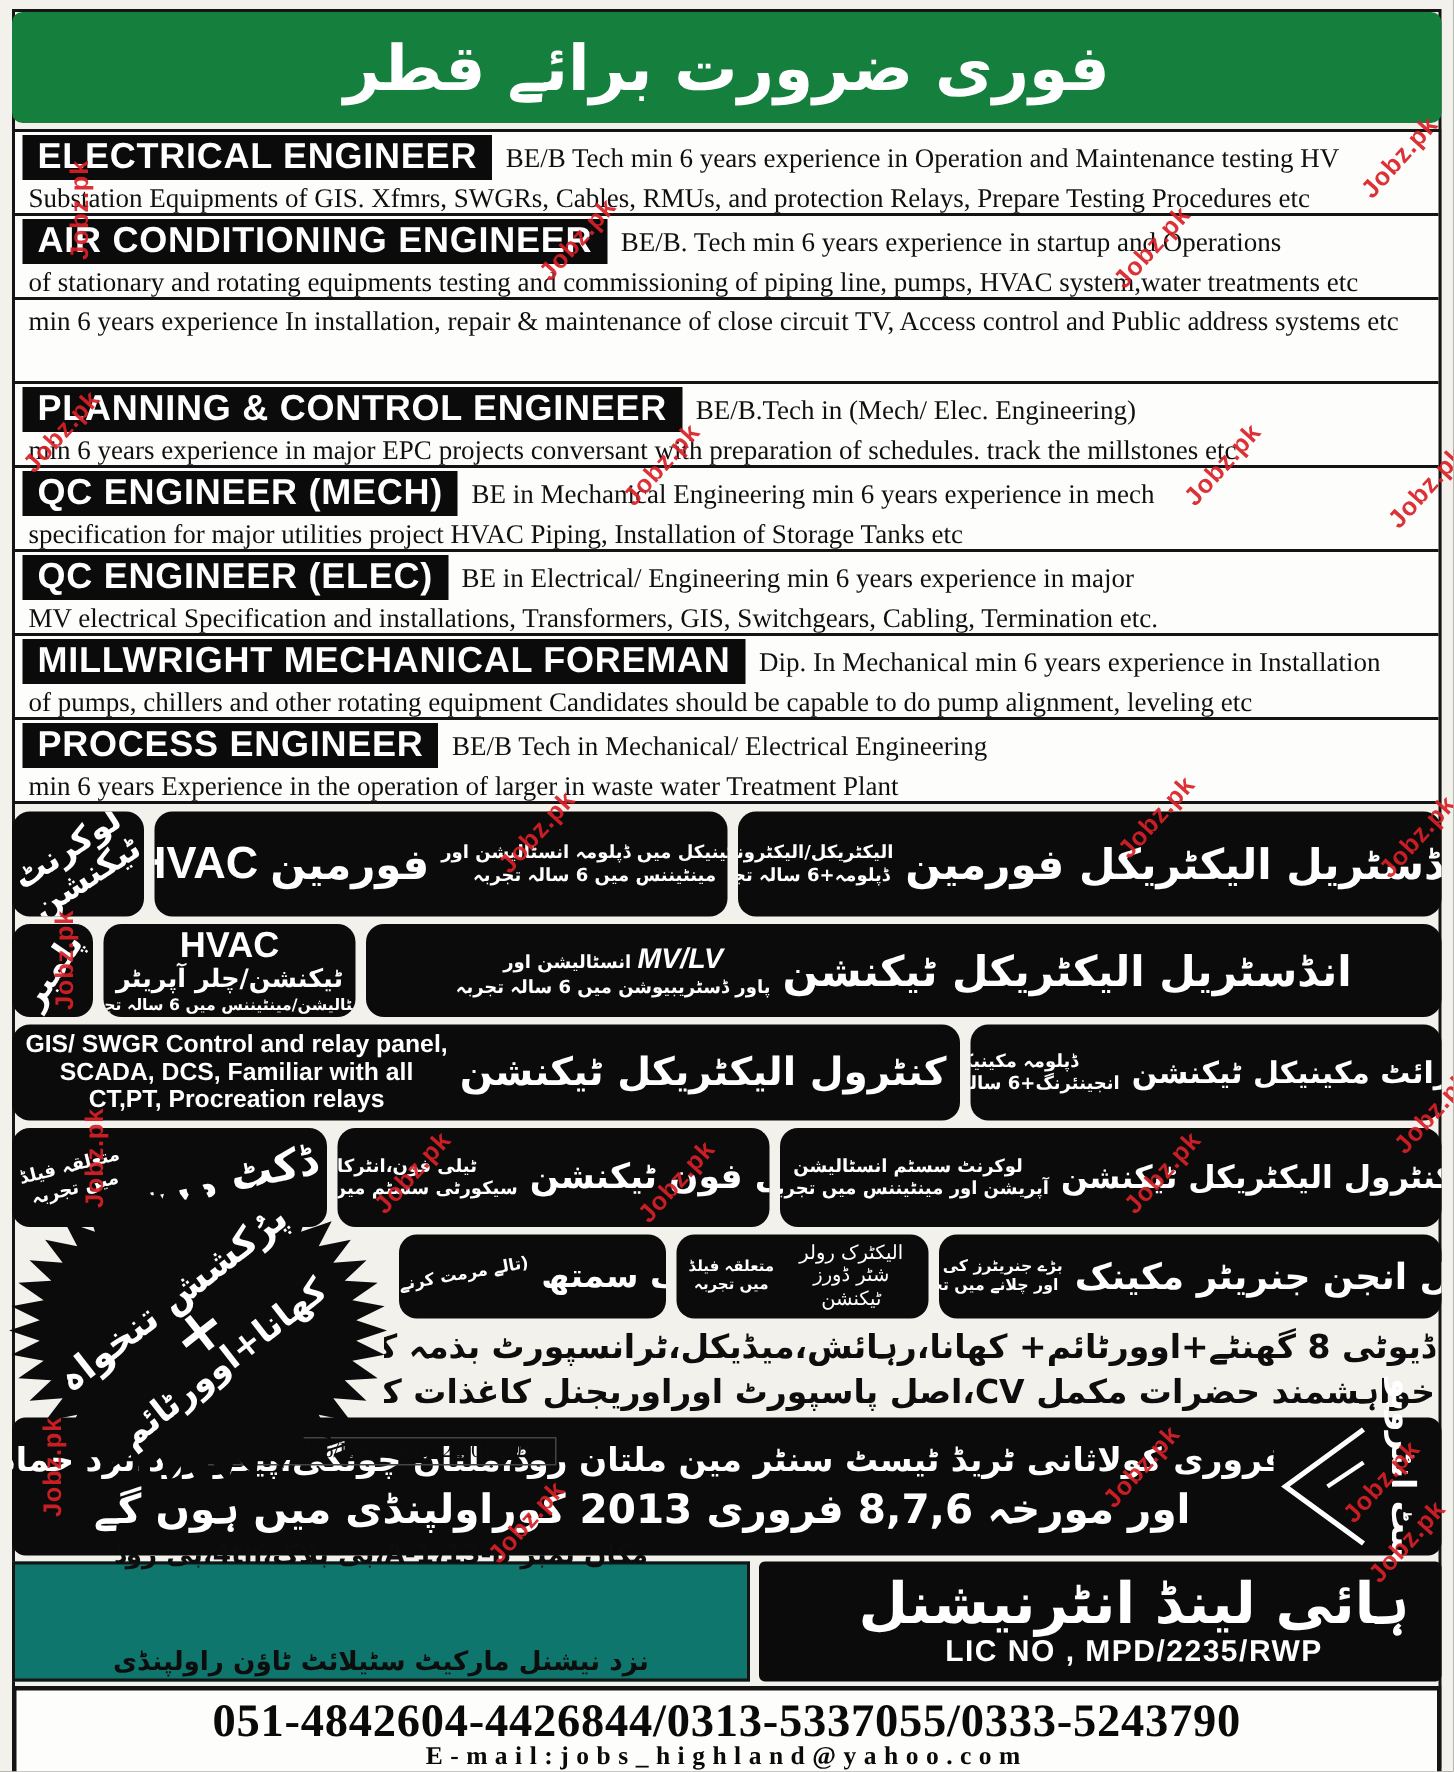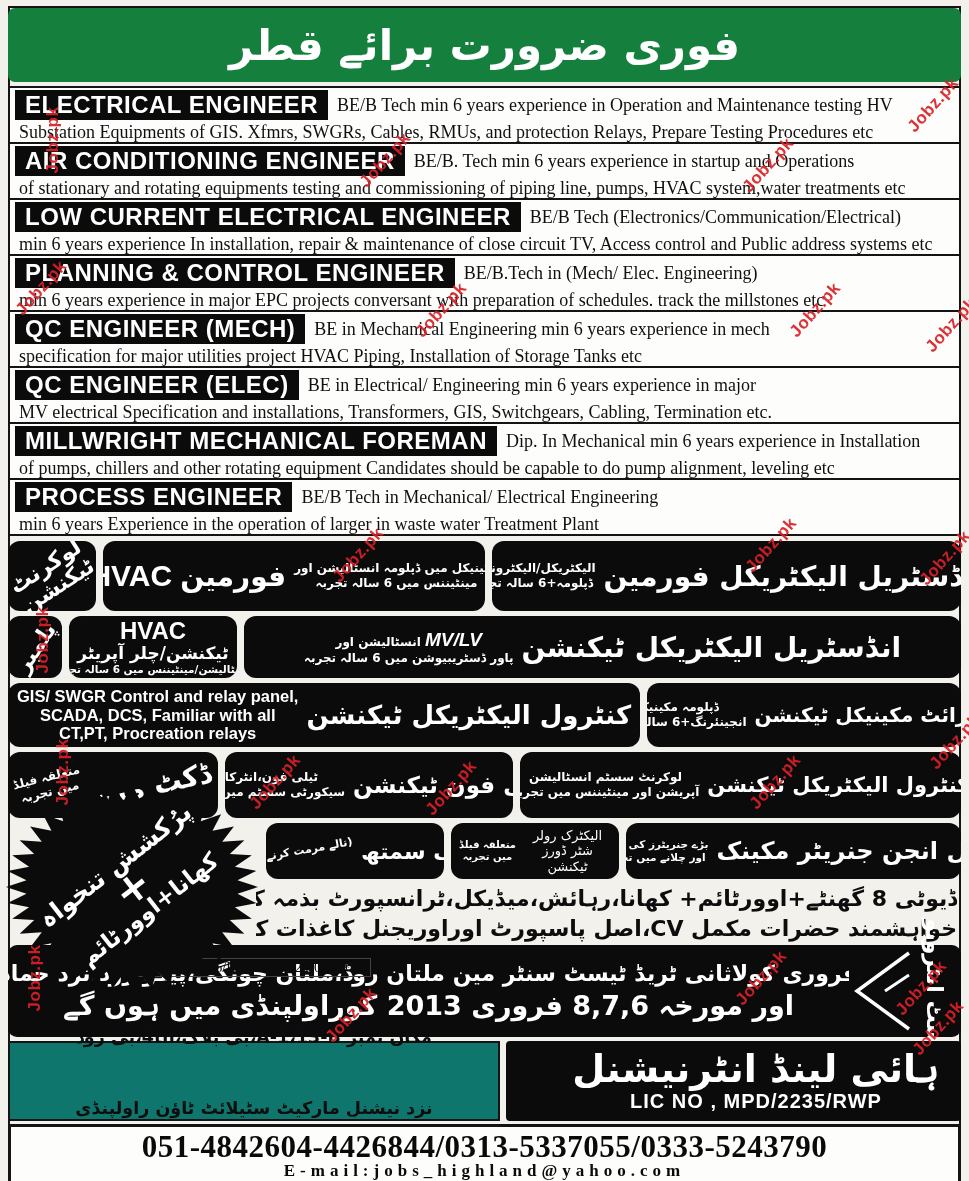--- a/index.html
+++ b/index.html
@@ -96,24 +96,20 @@
       <div class="l2">Substation Equipments of GIS. Xfmrs, SWGRs, Cables, RMUs, and protection Relays, Prepare Testing Procedures etc</div>
     </div>
     <div class="job">
       <div class="l1">
           <span class="tbox">AIR CONDITIONING  ENGINEER</span>
         <span class="inline">BE/B. Tech min 6 years  experience in startup and Operations</span>
         </div>
       <div class="l2">of stationary and rotating equipments testing and commissioning of piping line, pumps, HVAC system,water treatments etc</div>
     </div>
     <div class="job">
-      <div class="l1">
-          <span class="tbox">LOW CURRENT ELECTRICAL  ENGINEER</span>
-        <span class="inline">BE/B Tech  (Electronics/Communication/Electrical)</span>
-        </div>
       <div class="l2">min 6 years experience In installation, repair &amp; maintenance of close circuit TV, Access control and Public address systems etc</div>
     </div>
     <div class="job">
       <div class="l1">
           <span class="tbox">PLANNING &amp; CONTROL ENGINEER</span>
         <span class="inline">BE/B.Tech in (Mech/ Elec. Engineering)</span>
         </div>
       <div class="l2">min 6 years experience in major EPC projects conversant with preparation of schedules. track the millstones etc</div>
     </div>
     <div class="job">

